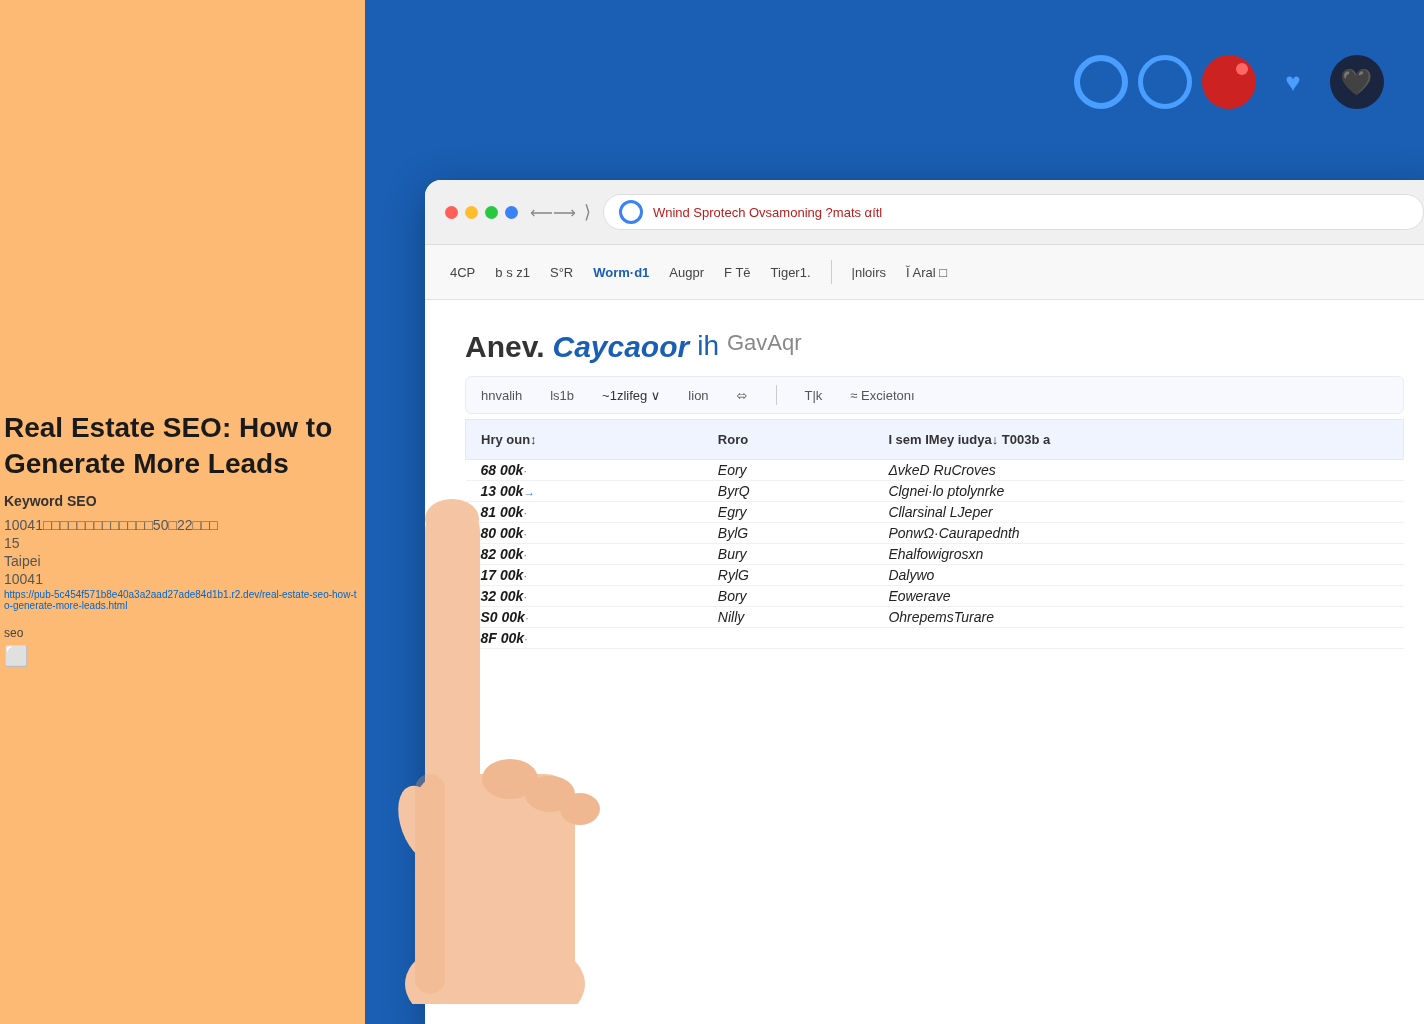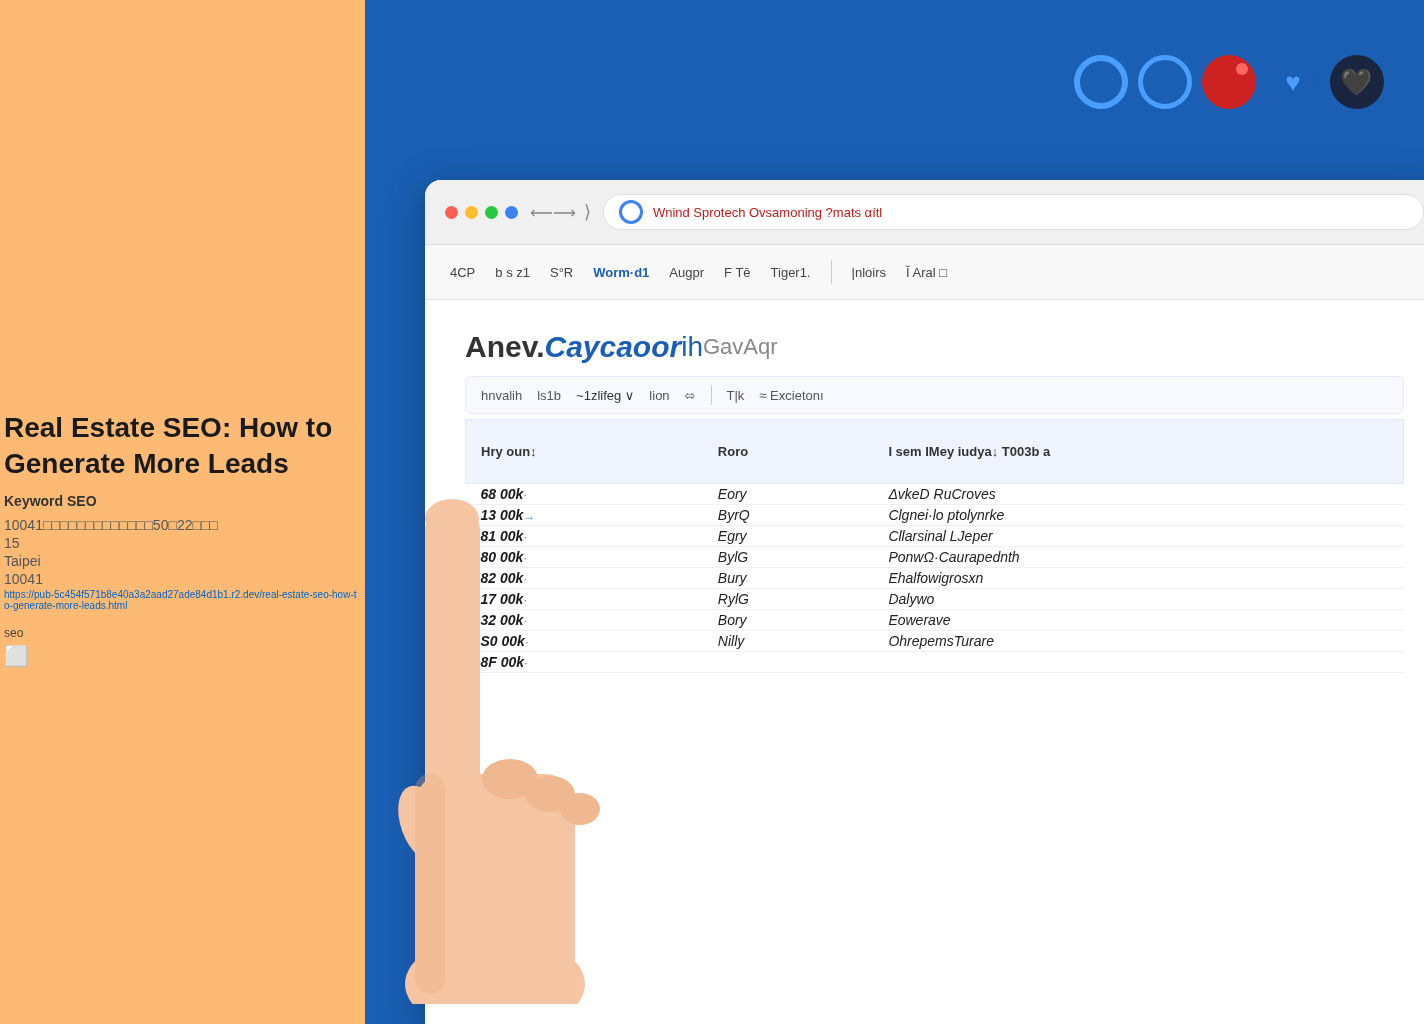--- a/index.html
+++ b/index.html
@@ -223,21 +223,21 @@
       border-collapse: collapse;
     }
 
     .table-header {
       background: #f0f4ff;
       border: 1px solid #e0e8ff;
       border-radius: 8px;
     }
 
     .table-header th {
-      padding: 24px 15px;
+      padding: 12px 15px;
       font-size: 13px;
       color: #333;
       text-align: left;
       font-weight: 600;
     }
 
     .data-table td {
       padding: 2px 15px;
       font-size: 14px;
       color: #222;
@@ -263,21 +263,21 @@
       width: 320px;
       height: 600px;
       z-index: 20;
       pointer-events: none;
     }
 
     
     .filter-row {
       display: flex;
       align-items: center;
-      gap: 15px;
+      gap: 28px;
       padding: 8px 15px;
       background: #f8f9ff;
       border: 1px solid #e8eaff;
       border-radius: 6px;
       margin-bottom: 5px;
     }
 
     .filter-item {
       font-size: 13px;
       color: #555;
@@ -354,21 +354,21 @@
       <span class="toolbar-item">Augpr</span>
       <span class="toolbar-item">F Tē</span>
       <span class="toolbar-item">Tiger1.</span>
       <div class="toolbar-sep"></div>
       <span class="toolbar-item">|nloirs</span>
       <span class="toolbar-item">Ĭ Aral □</span>
     </div>
 
     <div class="browser-content">
 
-      <div style="display:flex;align-items:center;margin-bottom:12px;">
+      <div style="display:flex;align-items:flex-start;gap:8px;margin-bottom:12px;">
         <span style="font-size:30px;font-weight:700;color:#333;">Anev.</span>
         <span style="font-size:30px;font-weight:700;color:#1a5fb4;font-style:italic;">Caycaoor</span>
         <span style="font-size:28px;font-weight:400;color:#1a5fb4;">ih</span>
         <span style="font-size:22px;color:#888;">GavAqr</span>
       </div>
 
       <div class="filter-row">
         <span class="filter-item">hnvalih</span>
         <span class="filter-item">ls1b</span>
         <span class="filter-dropdown">~1zlifeg ∨</span>

